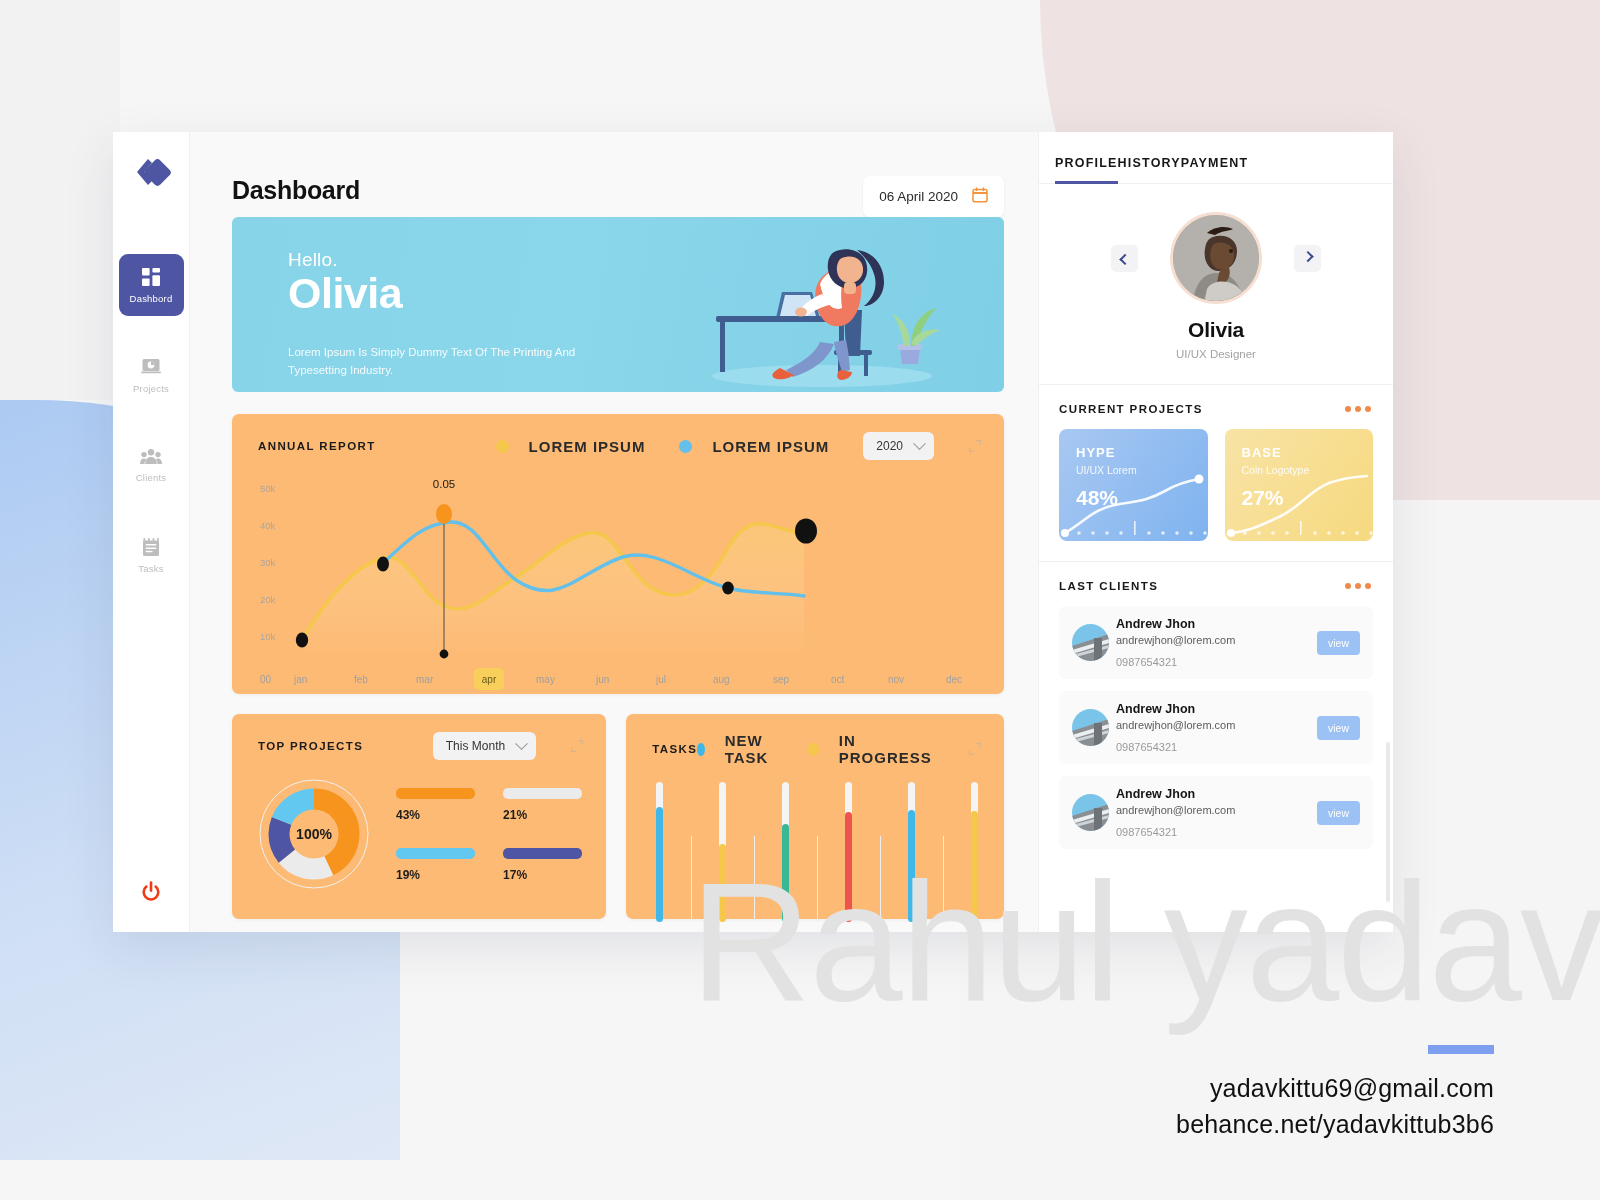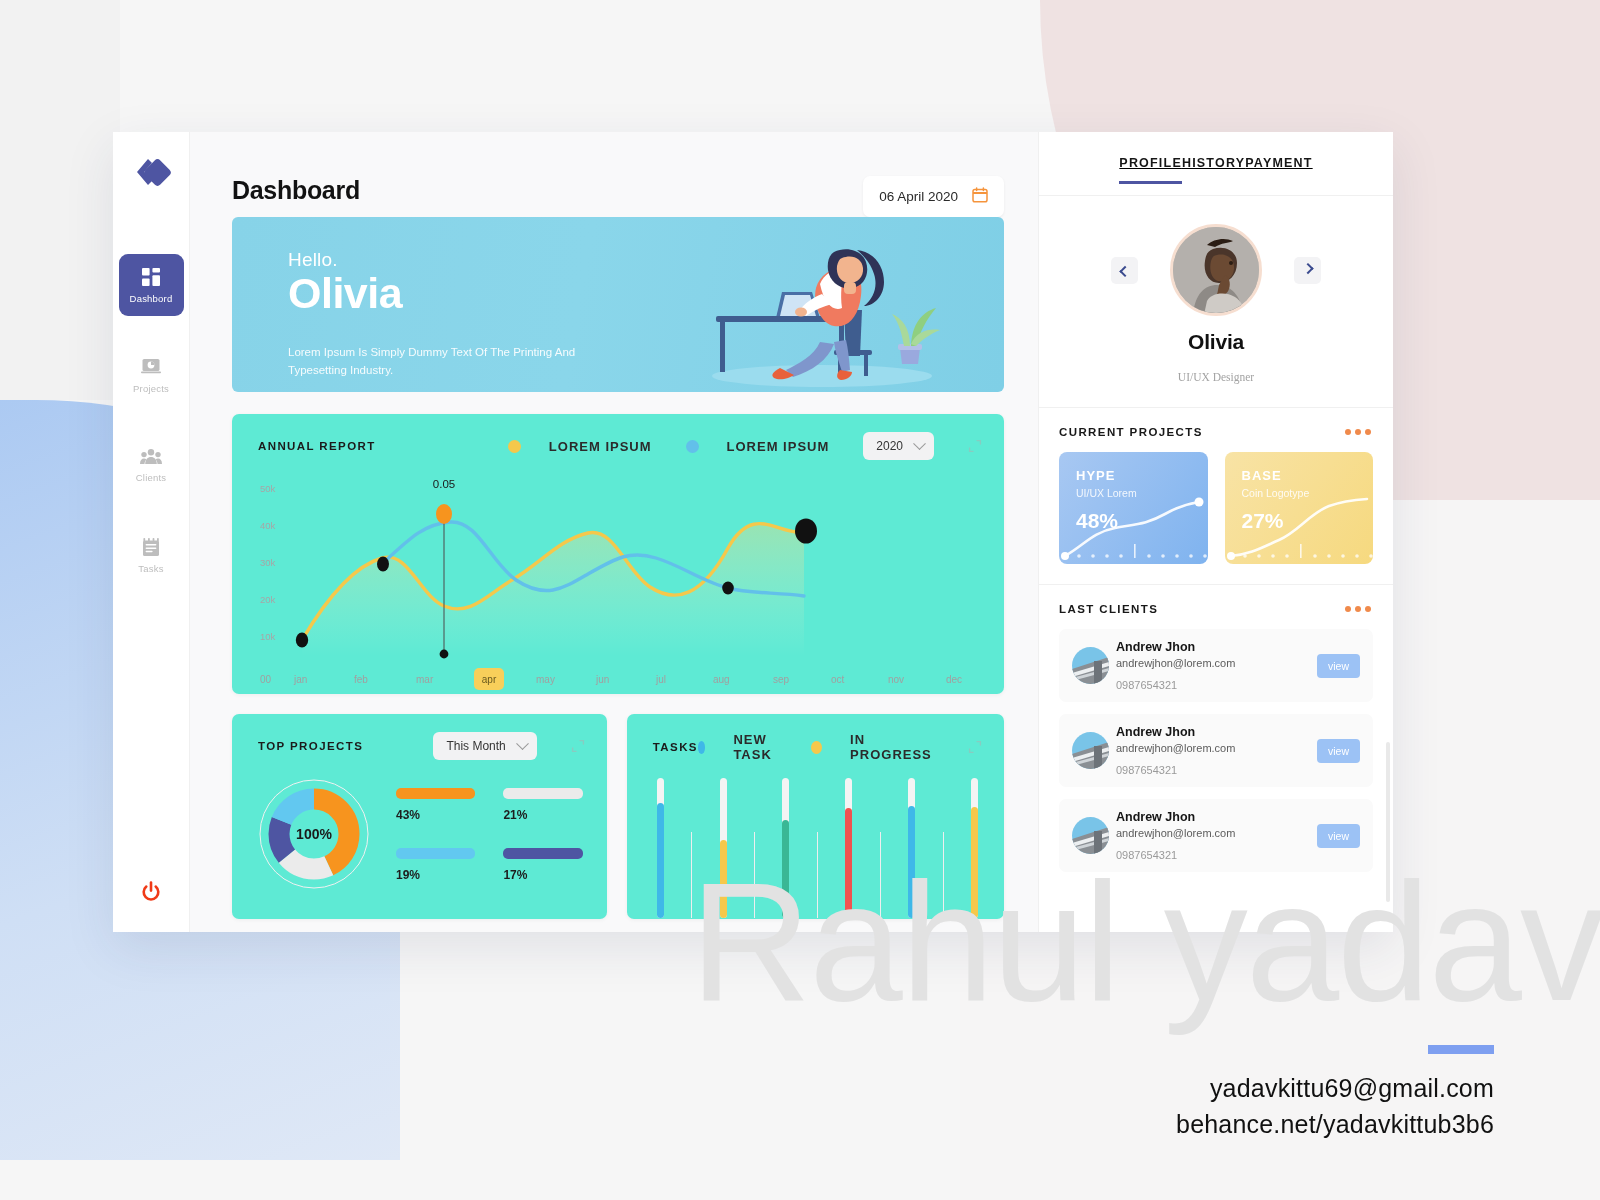--- a/index.html
+++ b/index.html
@@ -86,25 +86,25 @@
     height: 175px; border-radius: 6px; position: relative; overflow: hidden;
     background: linear-gradient(100deg, #87d3e8 0%, #8ad6ea 45%, #7fcfe6 100%);
     padding: 32px 0 0 56px; margin-bottom: 22px;
   }
   .hero .hi { color: #fff; font-size: 19px; font-weight: 500; letter-spacing: .2px; }
   .hero .name { color: #fff; font-size: 43px; font-weight: 700; letter-spacing: -.5px; margin-top: -2px; }
   .hero .sub { color: #ffffff; opacity: .92; font-size: 11.5px; line-height: 1.55; margin-top: 26px; max-width: 330px; }
   .hero-illu { position: absolute; right: 40px; bottom: 0; width: 270px; height: 160px; }
 
   
-  .card { background: #5eead4; border-radius: 7px; box-shadow: 0 1px 4px rgba(0,0,0,.05); }
+  .card { background: #fdba74; border-radius: 7px; box-shadow: 0 1px 4px rgba(0,0,0,.05); }
   .card-head { display: flex; align-items: center; justify-content: space-between; padding: 18px 22px 6px 26px; }
   .card-title { font-size: 11.5px; font-weight: 700; letter-spacing: 1.4px; color: #1b1b1b; }
   .legend-row { display: flex; align-items: center; gap: 34px; }
-  .legend { display: flex; align-items: center; gap: 28px; font-size: 13px; font-weight: 700; letter-spacing: 1px; color: #2b2b2b; }
+  .legend { display: flex; align-items: center; gap: 20px; font-size: 15px; font-weight: 700; letter-spacing: 1px; color: #2b2b2b; }
   .dot { width: 13px; height: 13px; border-radius: 50%; }
   .selectbox {
     background: #f2f2f3; border-radius: 6px; padding: 7px 10px 7px 13px; display: flex; align-items: center;
     gap: 12px; font-size: 12px; color: #343434; cursor: pointer;
   }
   .chev { width: 9px; height: 9px; border-right: 1.6px solid #9a9a9a; border-bottom: 1.6px solid #9a9a9a; transform: rotate(45deg) translate(-2px,-2px); }
   .expand { width: 14px; height: 14px; opacity: .5; cursor: pointer; }
 
   .annual { height: 280px; margin-bottom: 20px; position: relative; }
   .chart-wrap { position: relative; padding: 10px 20px 0 26px; }
@@ -126,32 +126,32 @@
   .task-col { width: 7px; position: relative; height: 140px; }
   .task-track { position: absolute; left: 0; width: 7px; border-radius: 4px; background: #f4f4f4; }
   .task-fill { position: absolute; left: 0; width: 7px; border-radius: 4px; }
   .task-sep { width: 1px; background: #eee; height: 86px; align-self: flex-end; }
 
   
   .right {
     width: 355px; flex: none; background: #fff; border-left: 1px solid #f0f0f0;
     display: flex; flex-direction: column; position: relative;
   }
-  .tabs { display: flex; justify-content: center; padding: 24px 16px 12px 16px; border-bottom: 1px solid #f0f0f0; text-decoration: underline; }
+  .tabs { display: flex; justify-content: flex-start; padding: 24px 16px 0 16px; border-bottom: 1px solid #f0f0f0; }
   .tab { font-size: 12.5px; font-weight: 700; letter-spacing: 1.2px; color: #171717; padding-bottom: 13px; cursor: pointer; position: relative; }
   .tab.active::after { content: ""; position: absolute; left: 0; right: 0; bottom: -1px; height: 3px; background: #4e55a2; }
   .profile { padding: 28px 0 24px; text-align: center; border-bottom: 1px solid #f0f0f0; position: relative; }
   .avatar-row { display: flex; align-items: center; justify-content: center; gap: 32px; }
   .arrow-btn { width: 27px; height: 27px; border-radius: 5px; background: #f3f3f5; display: flex; align-items: center; justify-content: center; cursor: pointer; }
   .arrow-btn span { width: 8px; height: 8px; border-top: 2px solid #3a4a8e; border-right: 2px solid #3a4a8e; }
   .arrow-left span { transform: rotate(-135deg) translate(-1px,-1px); }
   .arrow-right span { transform: rotate(45deg) translate(-1px,-1px); }
   .avatar { width: 92px; height: 92px; border-radius: 50%; border: 3px solid #f6ded0; overflow: hidden; position: relative; background: #b9b5b0; }
   .pname { font-size: 21px; font-weight: 700; color: #111; margin-top: 14px; letter-spacing: -.2px; }
-  .prole { font-size: 11.5px; color: #a3a3a3; margin-top: 17px; font-family: Liberation Serif, serif; }
+  .prole { font-size: 11.5px; color: #a3a3a3; margin-top: 6px; }
 
   .sec-head { display: flex; align-items: center; justify-content: space-between; padding: 18px 22px 14px 20px; }
   .sec-title { font-size: 11.5px; font-weight: 700; letter-spacing: 1.4px; color: #181818; }
   .kebab { display: flex; gap: 4px; }
   .kebab i { width: 6px; height: 6px; border-radius: 50%; background: #f08a4b; display: block; }
 
   .projects { display: flex; gap: 17px; padding: 0 20px 20px 20px; border-bottom: 1px solid #f0f0f0; }
   .proj { flex: 1; height: 112px; border-radius: 8px; padding: 16px 0 0 17px; position: relative; overflow: hidden; cursor: pointer; }
   .proj.blue { background: linear-gradient(125deg, #a8c8f2 0%, #7fb3ef 100%); }
   .proj.yellow { background: linear-gradient(125deg, #f8e3a5 0%, #f6d97f 100%); }

